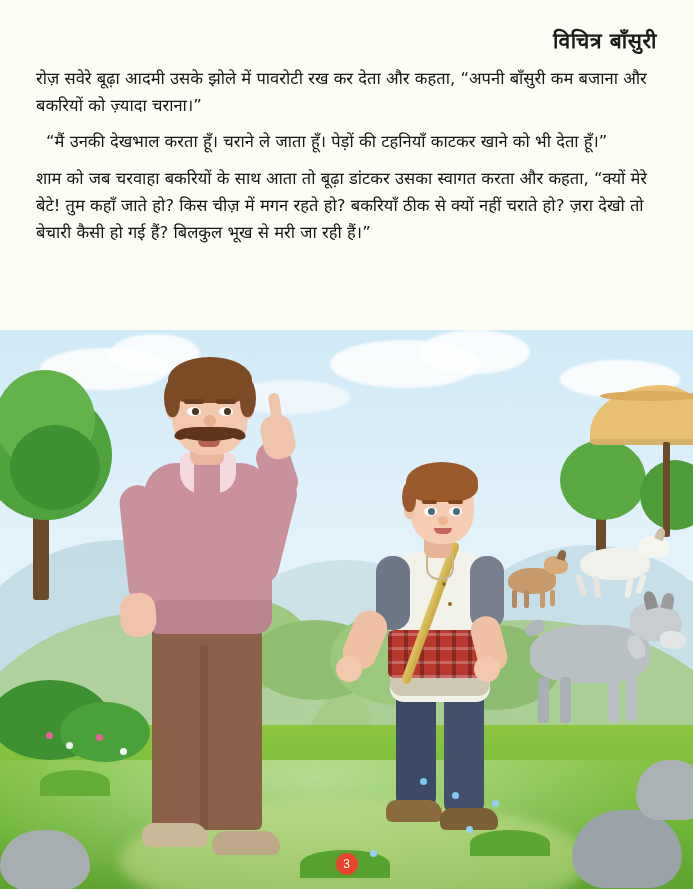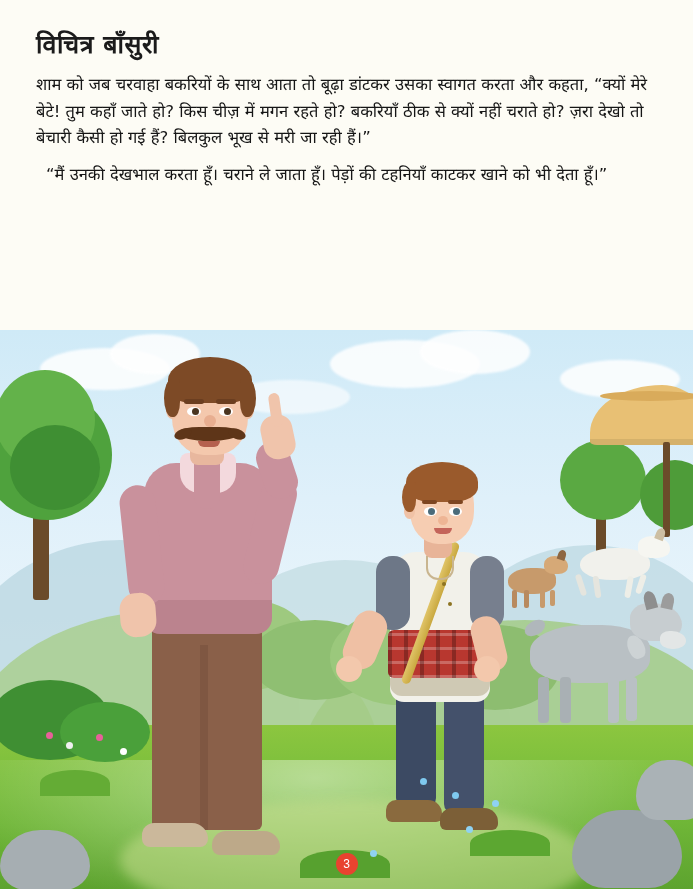--- a/index.html
+++ b/index.html
@@ -25,22 +25,22 @@
   .text-area {
     position: absolute;
     left: 0;
     top: 0;
     width: 693px;
     padding: 18px 36px 0 36px;
     box-sizing: border-box;
     z-index: 5;
   }
   .story-title {
-    text-align: left;
-    font-size: 25px;
+    text-align: right;
+    font-size: 21px;
     font-weight: bold;
     color: #1b1b1b;
     letter-spacing: 0.5px;
     margin: 8px 0 12px 0;
     font-family: "DejaVu Sans", sans-serif;
   }
   .para {
     font-size: 16.5px;
     line-height: 1.62;
     color: #161616;
@@ -159,22 +159,23 @@
     z-index: 40;
   }
 </style>
 </head>
 <body>
 
 <div class="page">
 
   <div class="text-area">
     <div class="story-title">विचित्र बाँसुरी</div>
+    <p class="para">रोज़ सवेरे बूढ़ा आदमी उसके झोले में पावरोटी रख कर देता और कहता, “अपनी बाँसुरी कम बजाना और बकरियों को ज़्यादा चराना।”</p>
+    <p class="para indent">“मैं उनकी देखभाल करता हूँ। चराने ले जाता हूँ। पेड़ों की टहनियाँ काटकर खाने को भी देता हूँ।”</p>
     <p class="para">शाम को जब चरवाहा बकरियों के साथ आता तो बूढ़ा डांटकर उसका स्वागत करता और कहता, “क्यों मेरे बेटे! तुम कहाँ जाते हो? किस चीज़ में मगन रहते हो? बकरियाँ ठीक से क्यों नहीं चराते हो? ज़रा देखो तो बेचारी कैसी हो गई हैं? बिलकुल भूख से मरी जा रही हैं।”</p>
-    <p class="para indent">“मैं उनकी देखभाल करता हूँ। चराने ले जाता हूँ। पेड़ों की टहनियाँ काटकर खाने को भी देता हूँ।”</p>
   </div>
 
   <div class="illustration">
 
     <div class="sky"></div>
 
     <div class="cloud" style="left:40px; top:18px; width:130px; height:42px;"></div>
     <div class="cloud" style="left:110px; top:4px; width:90px; height:40px;"></div>
     <div class="cloud" style="left:330px; top:10px; width:150px; height:48px;"></div>
     <div class="cloud" style="left:420px; top:0px; width:110px; height:44px;"></div>

